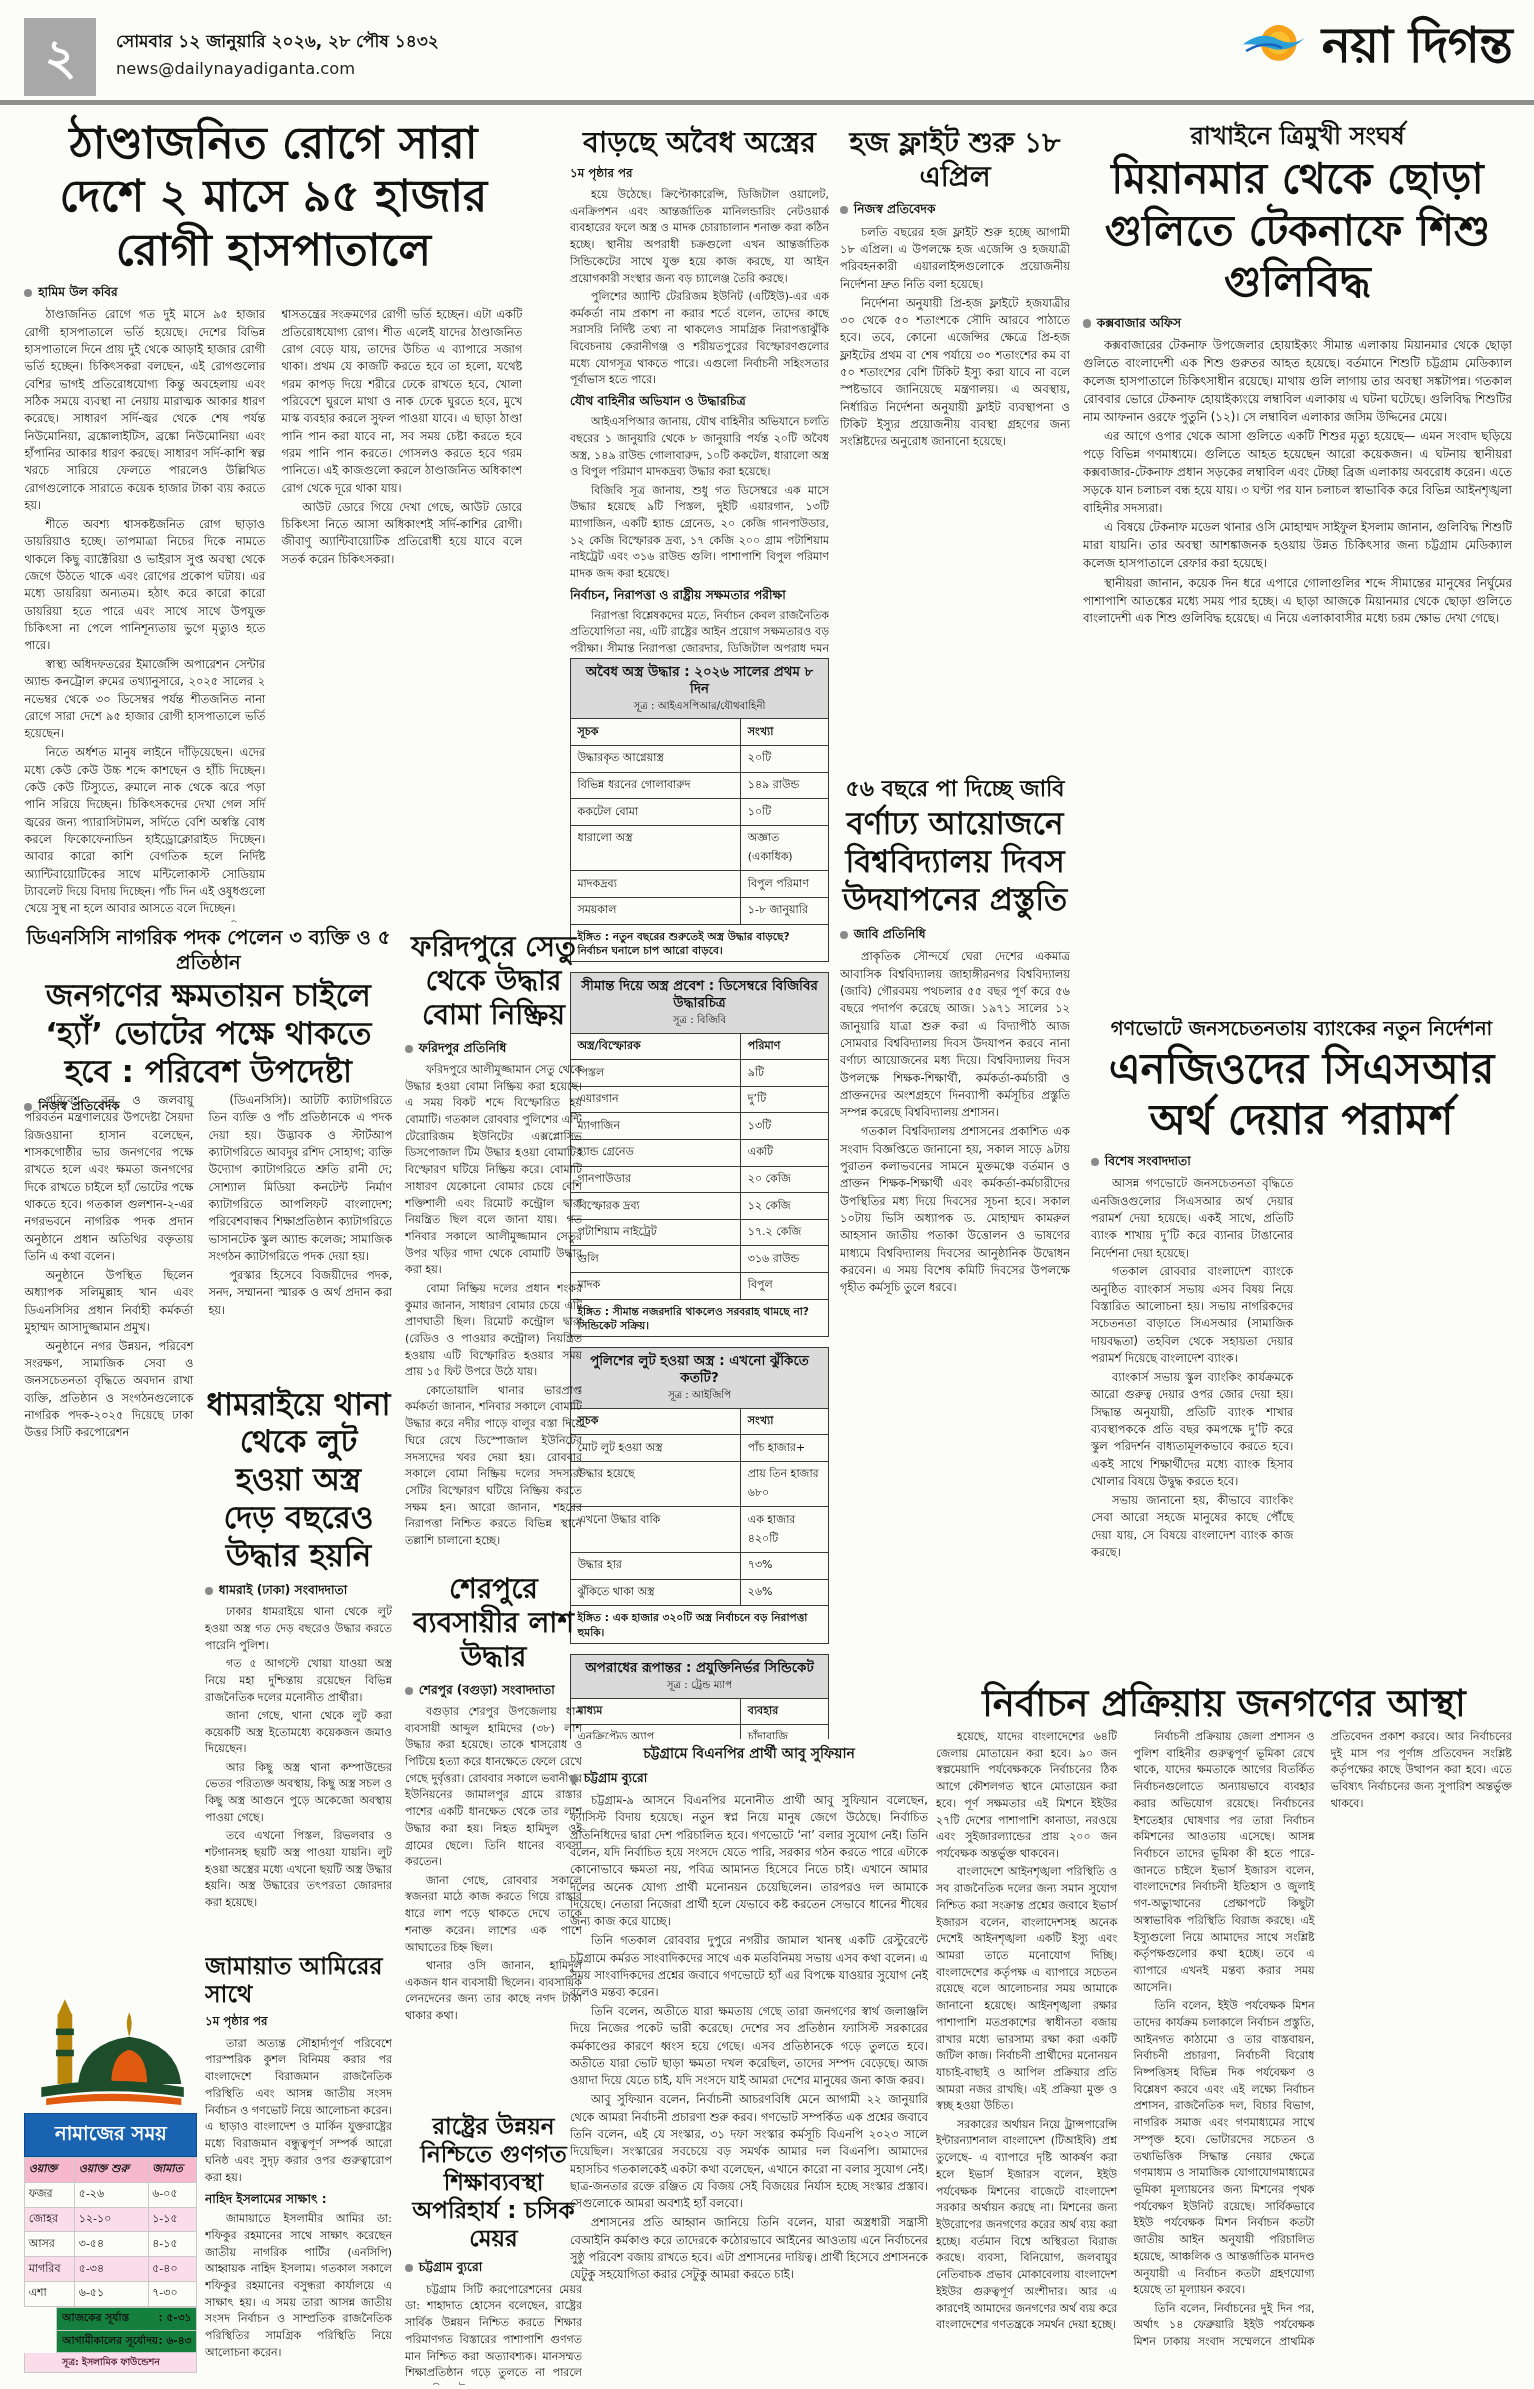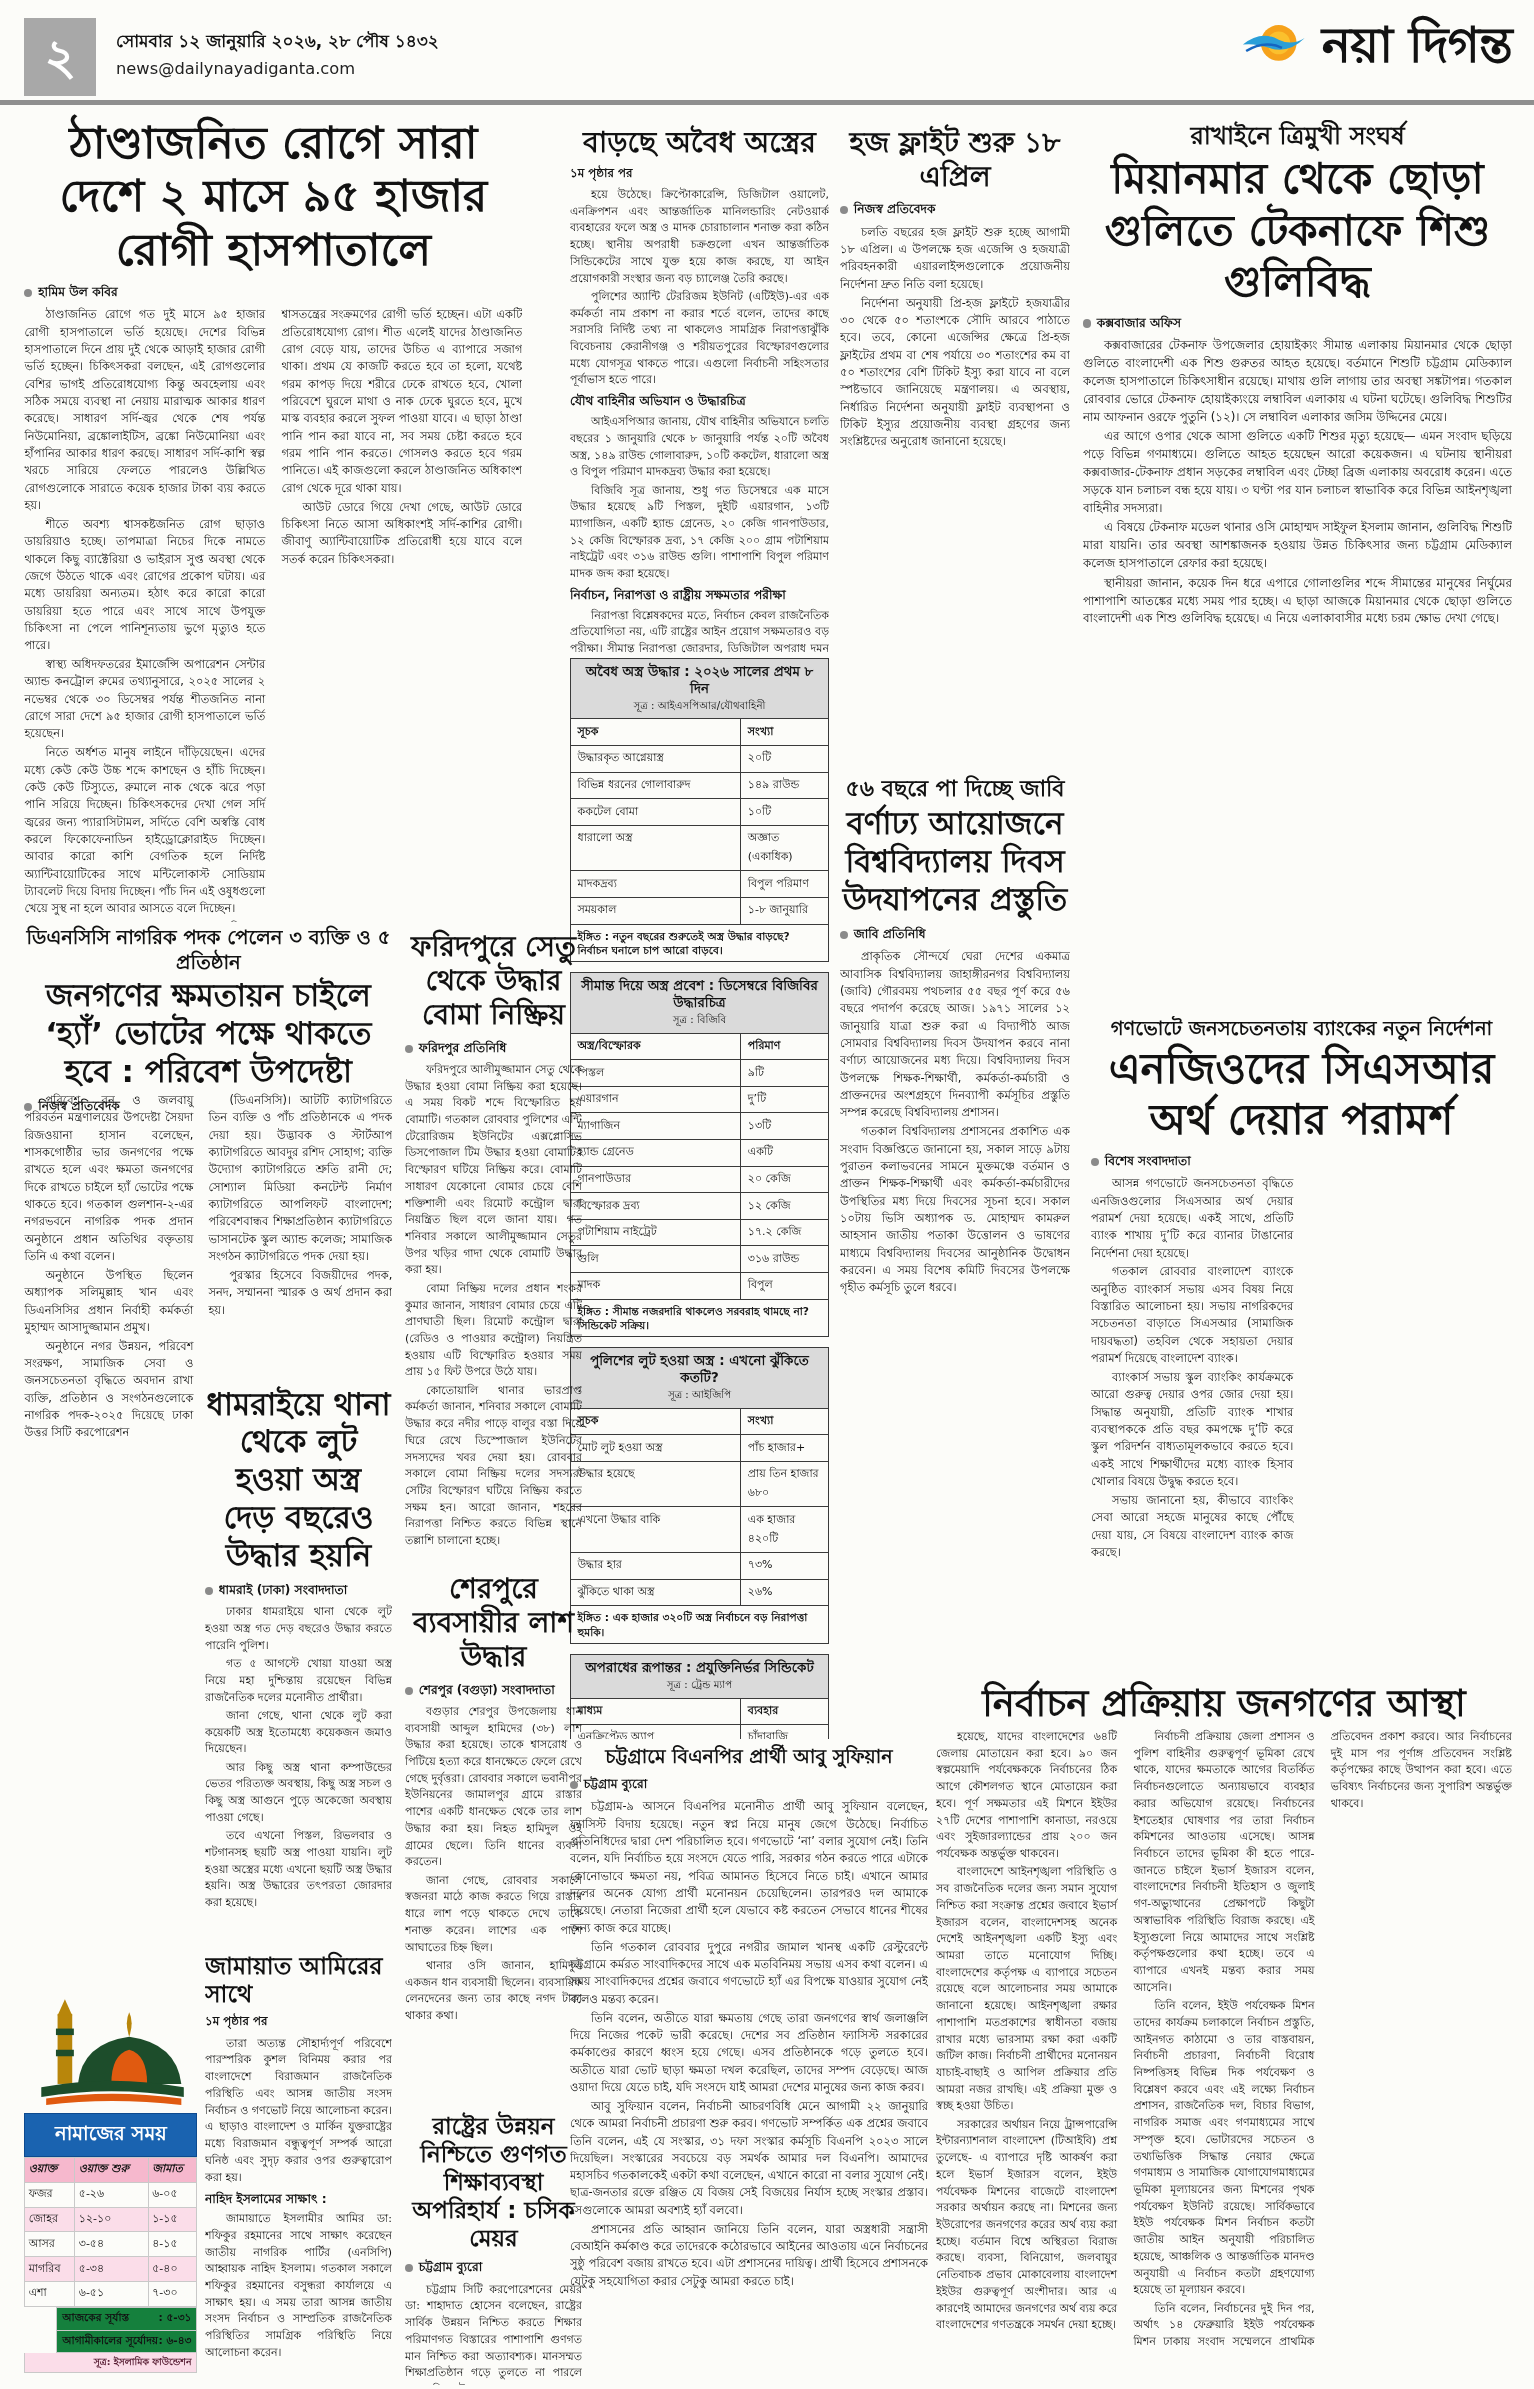--- a/index.html
+++ b/index.html
@@ -41,21 +41,21 @@
   .prayer{font-size:10.6px;}
   .prayer .ptitle{background:#1a63b0;color:#fff;font-weight:bold;font-size:19.5px;text-align:center;
                   padding:4.9px 0;border:1.6px solid #0d4a8f;}
   .prayer table{width:100%;border-collapse:collapse;}
   .prayer th,.prayer td{border:0.8px solid #c9c9c9;padding:2.4px 3.3px;font-size:11px;text-align:left;}
   .prayer thead th{background:#f6b8cd;font-weight:bold;font-style:italic;}
   .prayer tbody tr:nth-child(even) td{background:#fbdde9;}
   .prayer .sunrow{background:#15803d;border:0.8px solid #c9c9c9;padding:2.4px 4.9px;font-weight:bold;
                   display:flex;justify-content:space-between;margin-left:32px;}
   .prayer .psrc{background:#fbdde9;border:0.8px solid #c9c9c9;border-top:none;padding:1.6px 4.9px;
-                text-align:right;font-size:9.4px;font-weight:bold;color:#5a2036;}
+                text-align:center;font-size:9.4px;font-weight:bold;color:#5a2036;}
   .mosque{display:block;margin:0 auto 3.3px;}
 </style>
 </head>
 <body>
 
 <div class="page">
 
   <div class="pagenum-box">
     <span>২</span>
   </div>
@@ -376,21 +376,21 @@
     <div class="byline">
       <span class="bdot"></span>
       <span>চট্টগ্রাম ব্যুরো</span>
     </div>
     <div class="body" style="font-size:11px;">
         <p>চট্টগ্রাম সিটি করপোরেশনের মেয়র ডা: শাহাদাত হোসেন বলেছেন, রাষ্ট্রের সার্বিক উন্নয়ন নিশ্চিত করতে শিক্ষার পরিমাণগত বিস্তারের পাশাপাশি গুণগত মান নিশ্চিত করা অত্যাবশ্যক। মানসম্মত শিক্ষাপ্রতিষ্ঠান গড়ে তুলতে না পারলে প্রকৃত শিক্ষা উন্নয়ন সম্ভব নয়।</p>
       </div>
   </div>
 
   <div class="sec" style="left:570px;top:1744px;width:358px;height:642px;">
-    <div class="kicker" style="font-size:19px;">চট্টগ্রামে বিএনপির প্রার্থী আবু সুফিয়ান</div>
+    <div class="kicker" style="font-size:14px;">চট্টগ্রামে বিএনপির প্রার্থী আবু সুফিয়ান</div>
     <div class="byline">
       <span class="bdot"></span>
       <span>চট্টগ্রাম ব্যুরো</span>
     </div>
     <div class="body" style="font-size:11.4px;">
         <p>চট্টগ্রাম-৯ আসনে বিএনপির মনোনীত প্রার্থী আবু সুফিয়ান বলেছেন, ফ্যাসিস্ট বিদায় হয়েছে। নতুন স্বপ্ন নিয়ে মানুষ জেগে উঠেছে। নির্বাচিত প্রতিনিধিদের দ্বারা দেশ পরিচালিত হবে। গণভোটে ‘না’ বলার সুযোগ নেই। তিনি বলেন, যদি নির্বাচিত হয়ে সংসদে যেতে পারি, সরকার গঠন করতে পারে এটাকে কোনোভাবে ক্ষমতা নয়, পবিত্র আমানত হিসেবে নিতে চাই। এখানে আমার দলের অনেক যোগ্য প্রার্থী মনোনয়ন চেয়েছিলেন। তারপরও দল আমাকে দিয়েছে। নেতারা নিজেরা প্রার্থী হলে যেভাবে কষ্ট করতেন সেভাবে ধানের শীষের জন্য কাজ করে যাচ্ছে।</p>
         <p>তিনি গতকাল রোববার দুপুরে নগরীর জামাল খানস্থ একটি রেস্টুরেন্টে চট্টগ্রামে কর্মরত সাংবাদিকদের সাথে এক মতবিনিময় সভায় এসব কথা বলেন। এ সময় সাংবাদিকদের প্রশ্নের জবাবে গণভোটে হ্যাঁ এর বিপক্ষে যাওয়ার সুযোগ নেই বলেও মন্তব্য করেন।</p>
         <p>তিনি বলেন, অতীতে যারা ক্ষমতায় গেছে তারা জনগণের স্বার্থ জলাঞ্জলি দিয়ে নিজের পকেট ভারী করেছে। দেশের সব প্রতিষ্ঠান ফ্যাসিস্ট সরকারের কর্মকাণ্ডের কারণে ধ্বংস হয়ে গেছে। এসব প্রতিষ্ঠানকে গড়ে তুলতে হবে। অতীতে যারা ভোট ছাড়া ক্ষমতা দখল করেছিল, তাদের সম্পদ বেড়েছে। আজ ওয়াদা দিয়ে যেতে চাই, যদি সংসদে যাই আমরা দেশের মানুষের জন্য কাজ করব।</p>
         <p>আবু সুফিয়ান বলেন, নির্বাচনী আচরণবিধি মেনে আগামী ২২ জানুয়ারি থেকে আমরা নির্বাচনী প্রচারণা শুরু করব। গণভোট সম্পর্কিত এক প্রশ্নের জবাবে তিনি বলেন, এই যে সংস্কার, ৩১ দফা সংস্কার কর্মসূচি বিএনপি ২০২৩ সালে দিয়েছিল। সংস্কারের সবচেয়ে বড় সমর্থক আমার দল বিএনপি। আমাদের মহাসচিব গতকালকেই একটা কথা বলেছেন, এখানে কারো না বলার সুযোগ নেই। ছাত্র-জনতার রক্তে রঞ্জিত যে বিজয় সেই বিজয়ের নির্যাস হচ্ছে সংস্কার প্রস্তাব। সেগুলোকে আমরা অবশ্যই হ্যাঁ বলবো।</p>
         <p>প্রশাসনের প্রতি আহ্বান জানিয়ে তিনি বলেন, যারা অস্ত্রধারী সন্ত্রাসী বেআইনি কর্মকাণ্ড করে তাদেরকে কঠোরভাবে আইনের আওতায় এনে নির্বাচনের সুষ্ঠু পরিবেশ বজায় রাখতে হবে। এটা প্রশাসনের দায়িত্ব। প্রার্থী হিসেবে প্রশাসনকে যেটুকু সহযোগিতা করার সেটুকু আমরা করতে চাই।</p>

